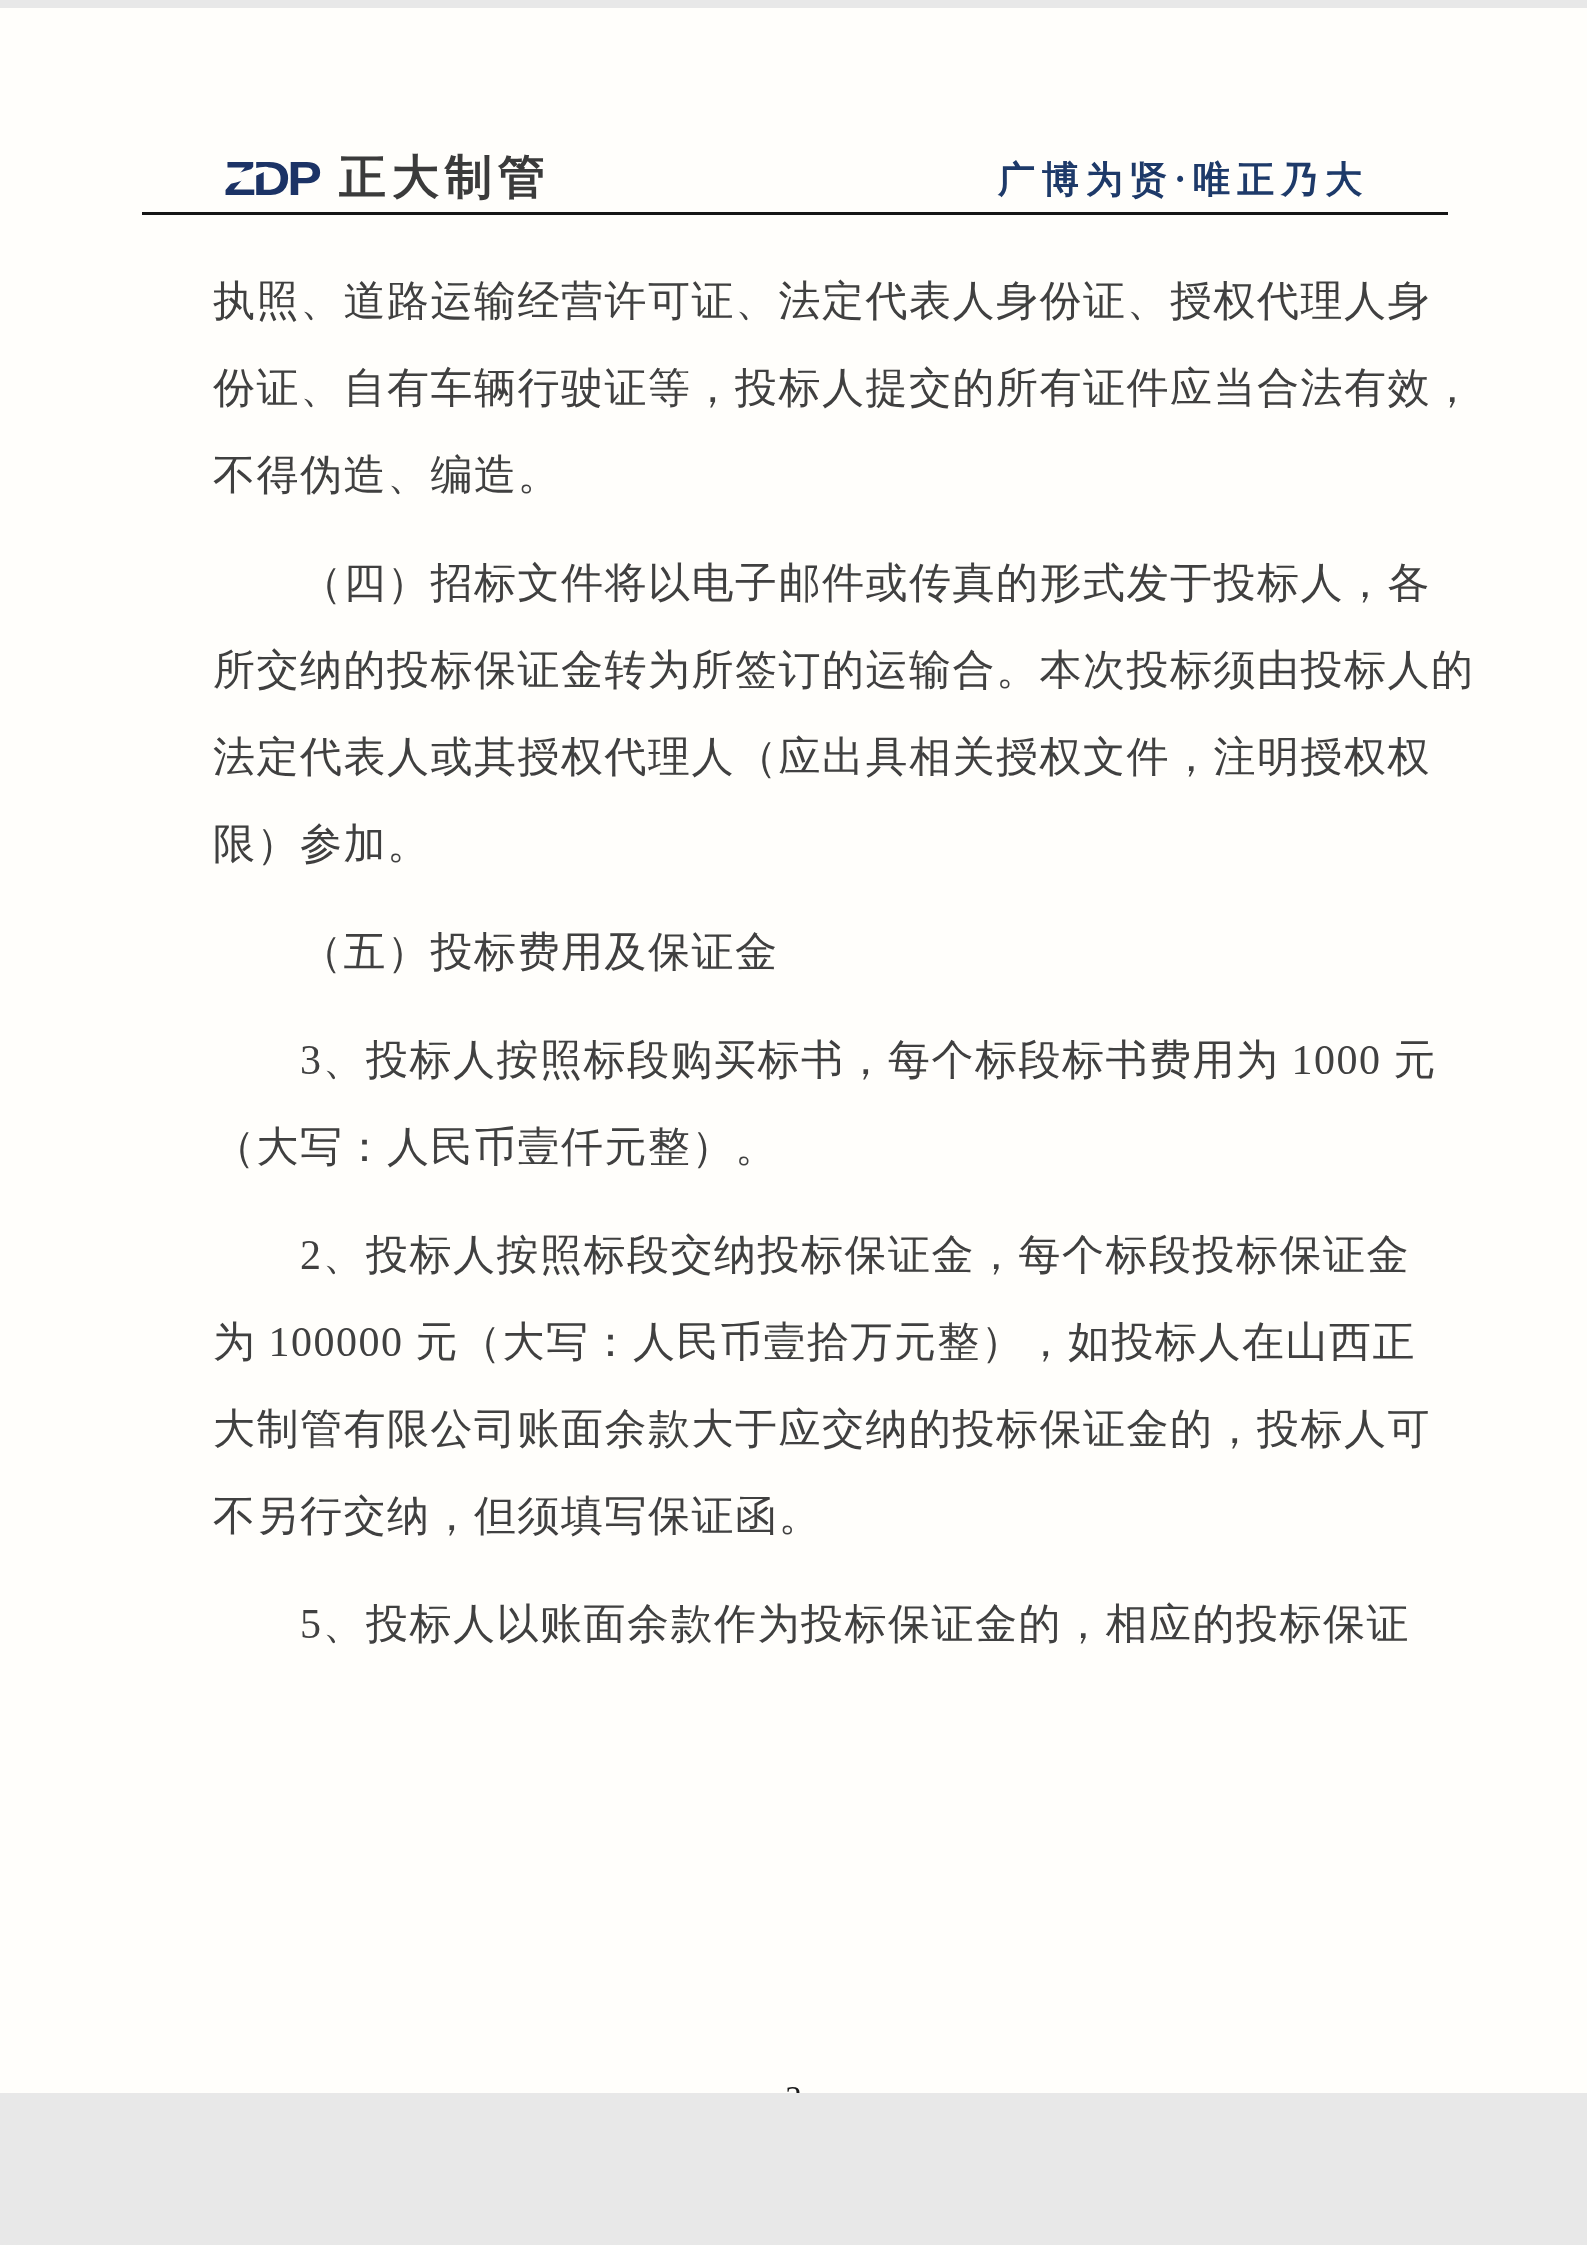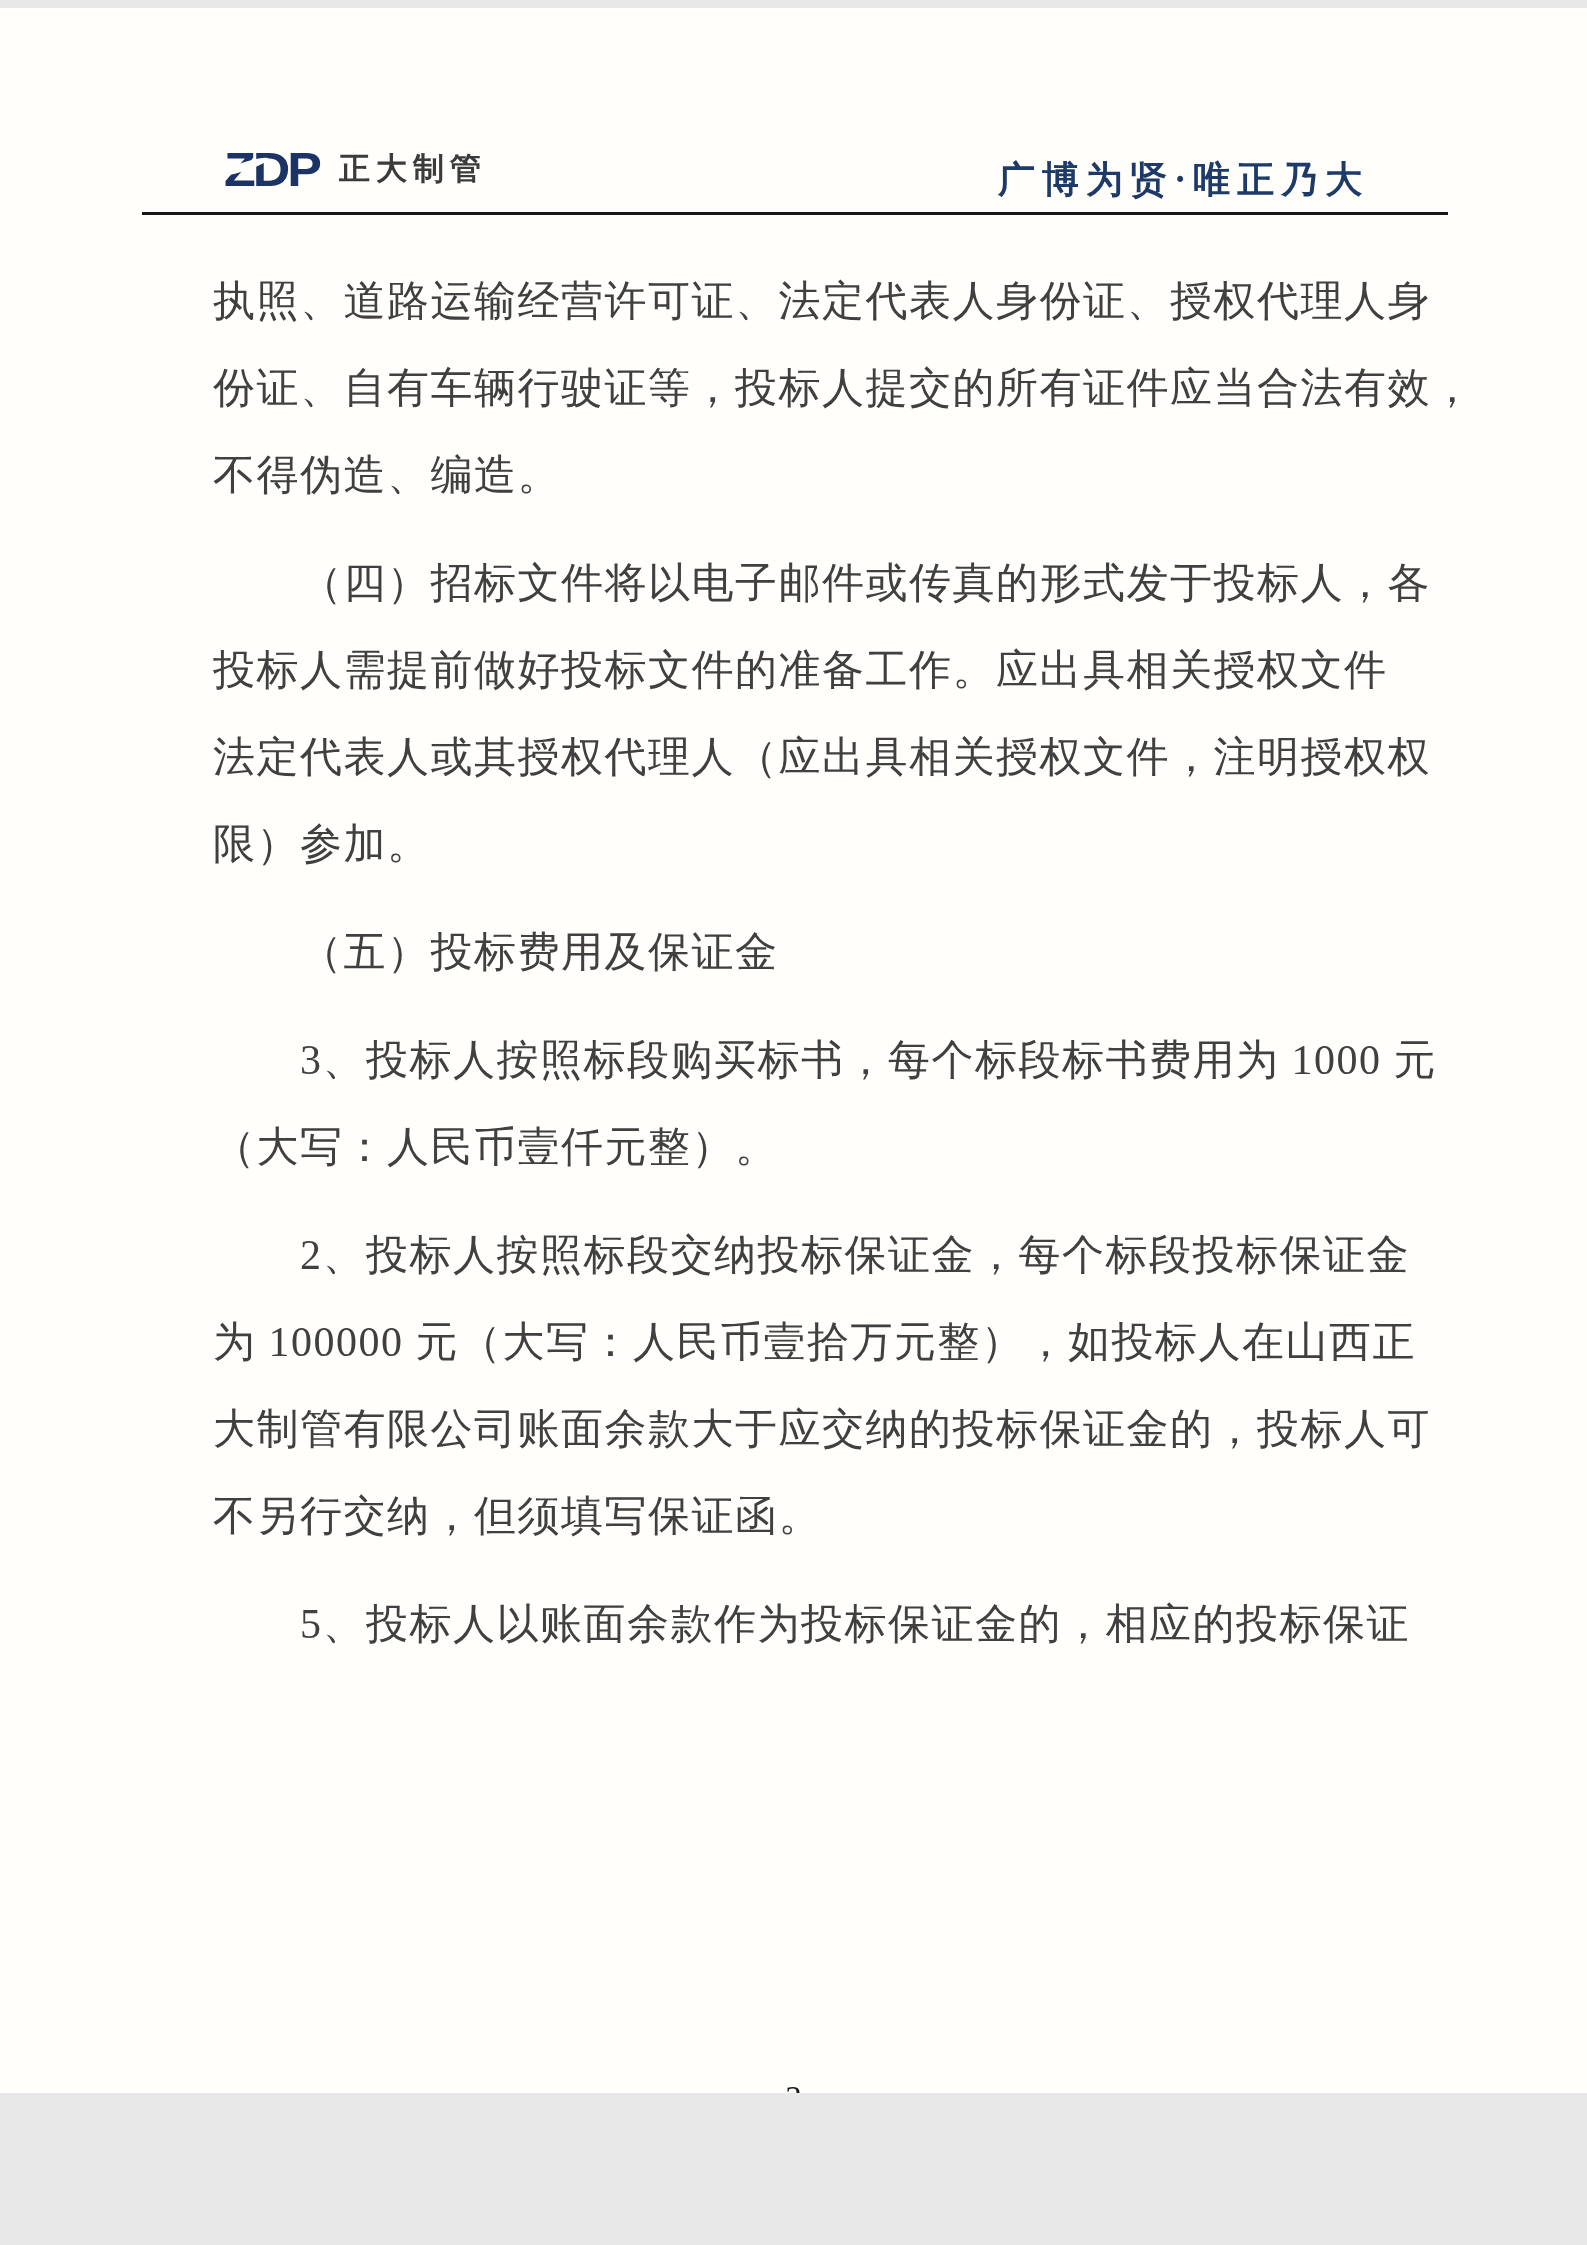--- a/index.html
+++ b/index.html
@@ -38,21 +38,21 @@
     top: 16px;
     width: 52px;
     height: 9px;
     background: #fffefb;
     border-radius: 50% / 50%;
     transform: rotate(-20deg);
   }
   .logo-cn {
     font-family: "Liberation Sans", sans-serif;
     font-weight: bold;
-    font-size: 31px;
+    font-size: 47px;
     color: #3b3b3b;
     letter-spacing: 6px;
     margin-left: 20px;
     white-space: nowrap;
   }
   .slogan {
     position: absolute;
     left: 998px;
     top: 147px;
     font-family: "Liberation Serif", serif;
@@ -111,21 +111,21 @@
   <div class="body-text">
 
     <div class="para">
       <div class="line">执照、道路运输经营许可证、法定代表人身份证、授权代理人身</div>
       <div class="line">份证、自有车辆行驶证等，投标人提交的所有证件应当合法有效，</div>
       <div class="line">不得伪造、编造。</div>
     </div>
 
     <div class="para">
       <div class="line indent">（四）招标文件将以电子邮件或传真的形式发于投标人，各</div>
-      <div class="line">投标人需提前做好投标文件的准备工作。应出具相关授权文件</div>
+      <div class="line">所交纳的投标保证金转为所签订的运输合。本次投标须由投标人的</div>
       <div class="line">法定代表人或其授权代理人（应出具相关授权文件，注明授权权</div>
       <div class="line">限）参加。</div>
     </div>
 
     <div class="para">
       <div class="line indent">（五）投标费用及保证金</div>
     </div>
 
     <div class="para">
       <div class="line indent">3、投标人按照标段购买标书，每个标段标书费用为 1000 元</div>

